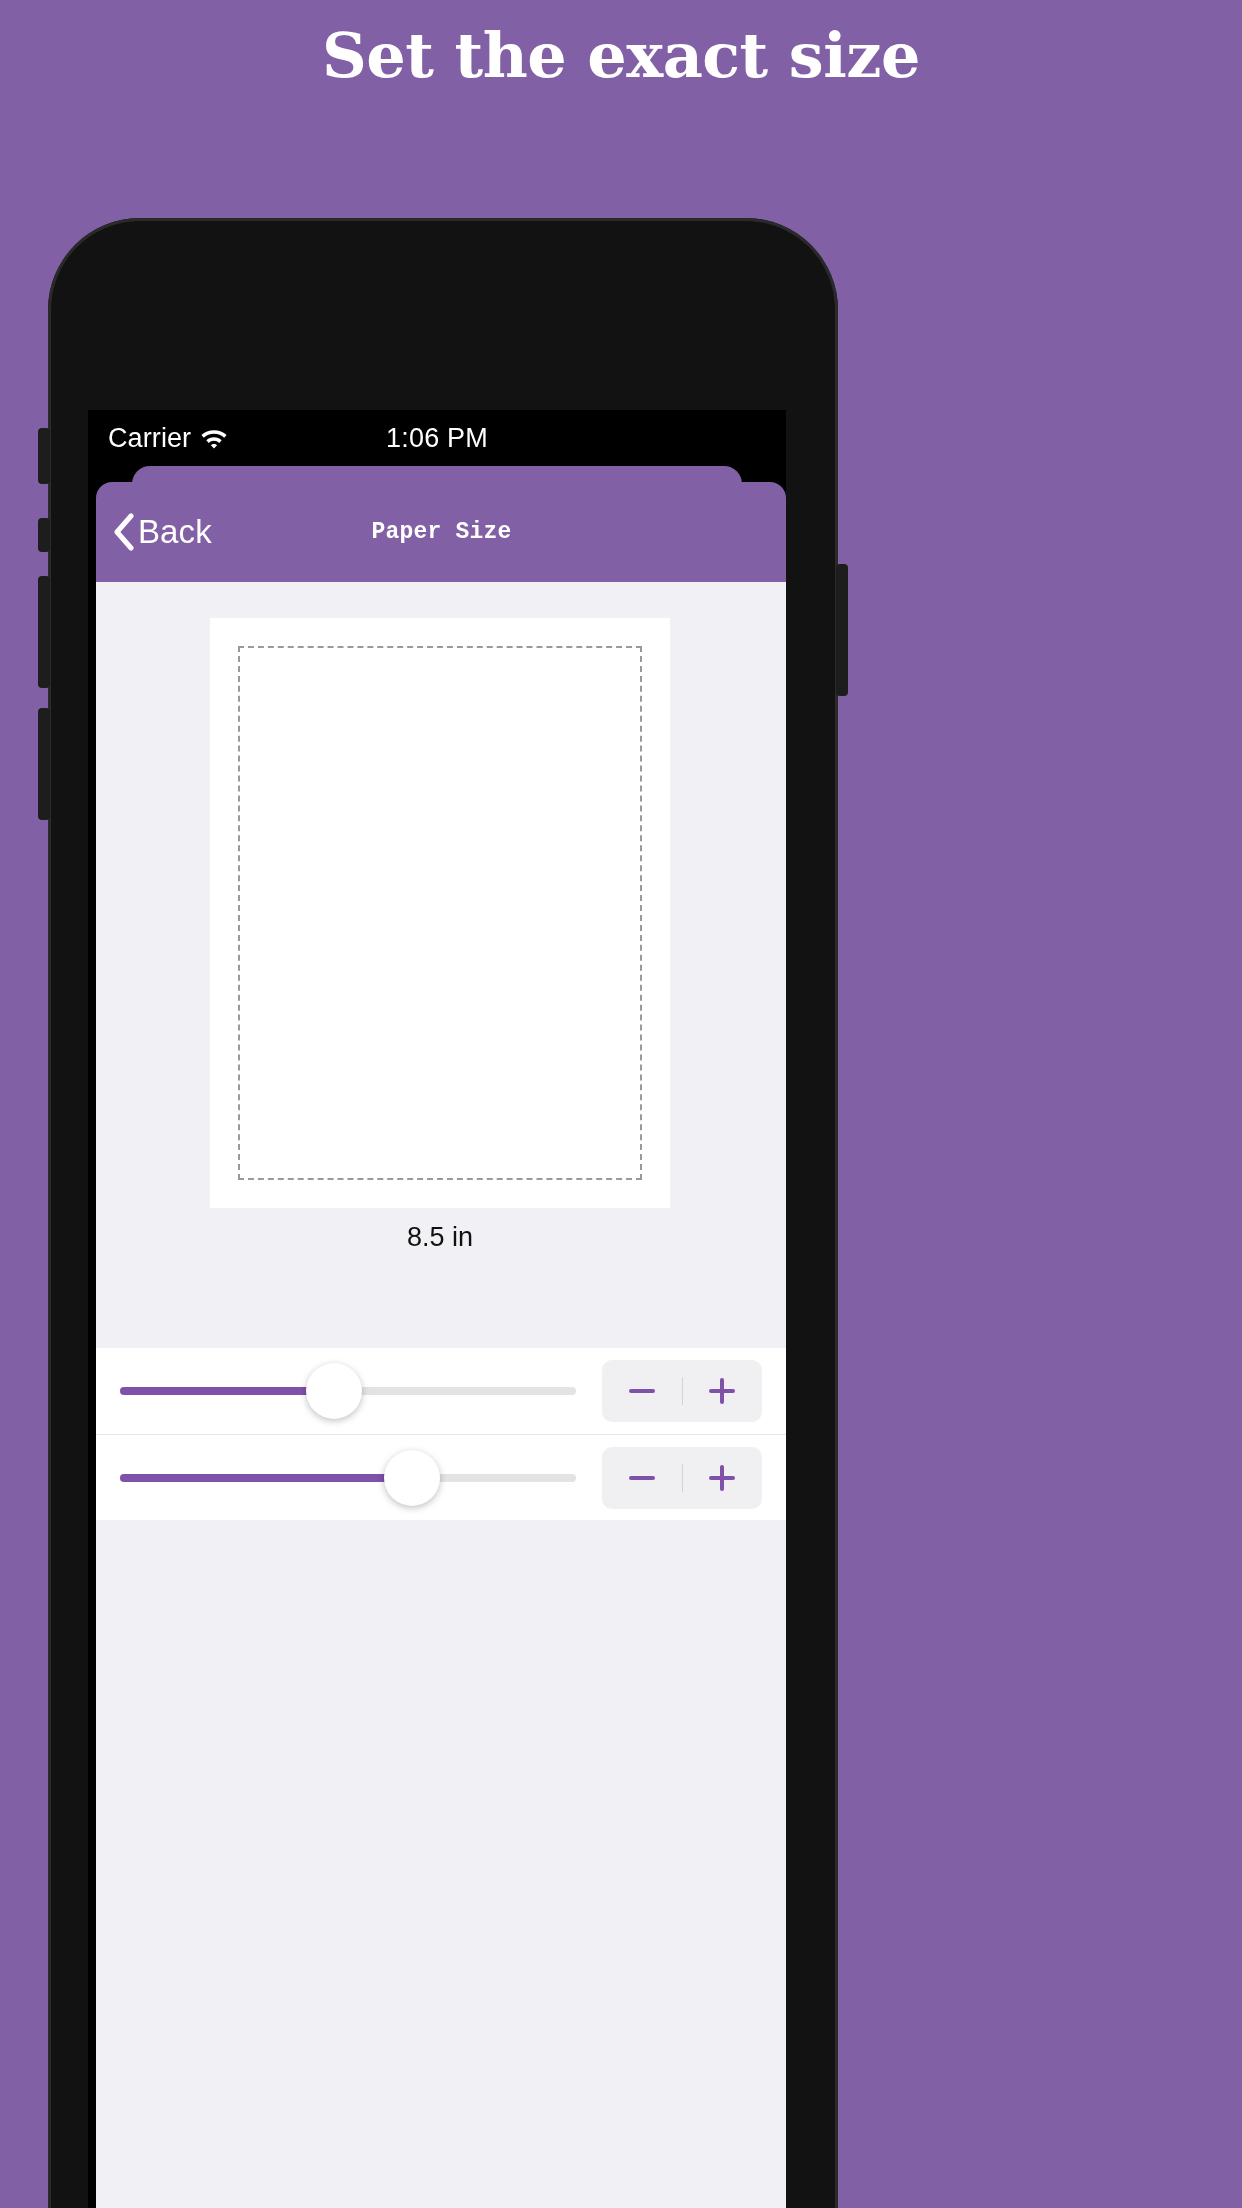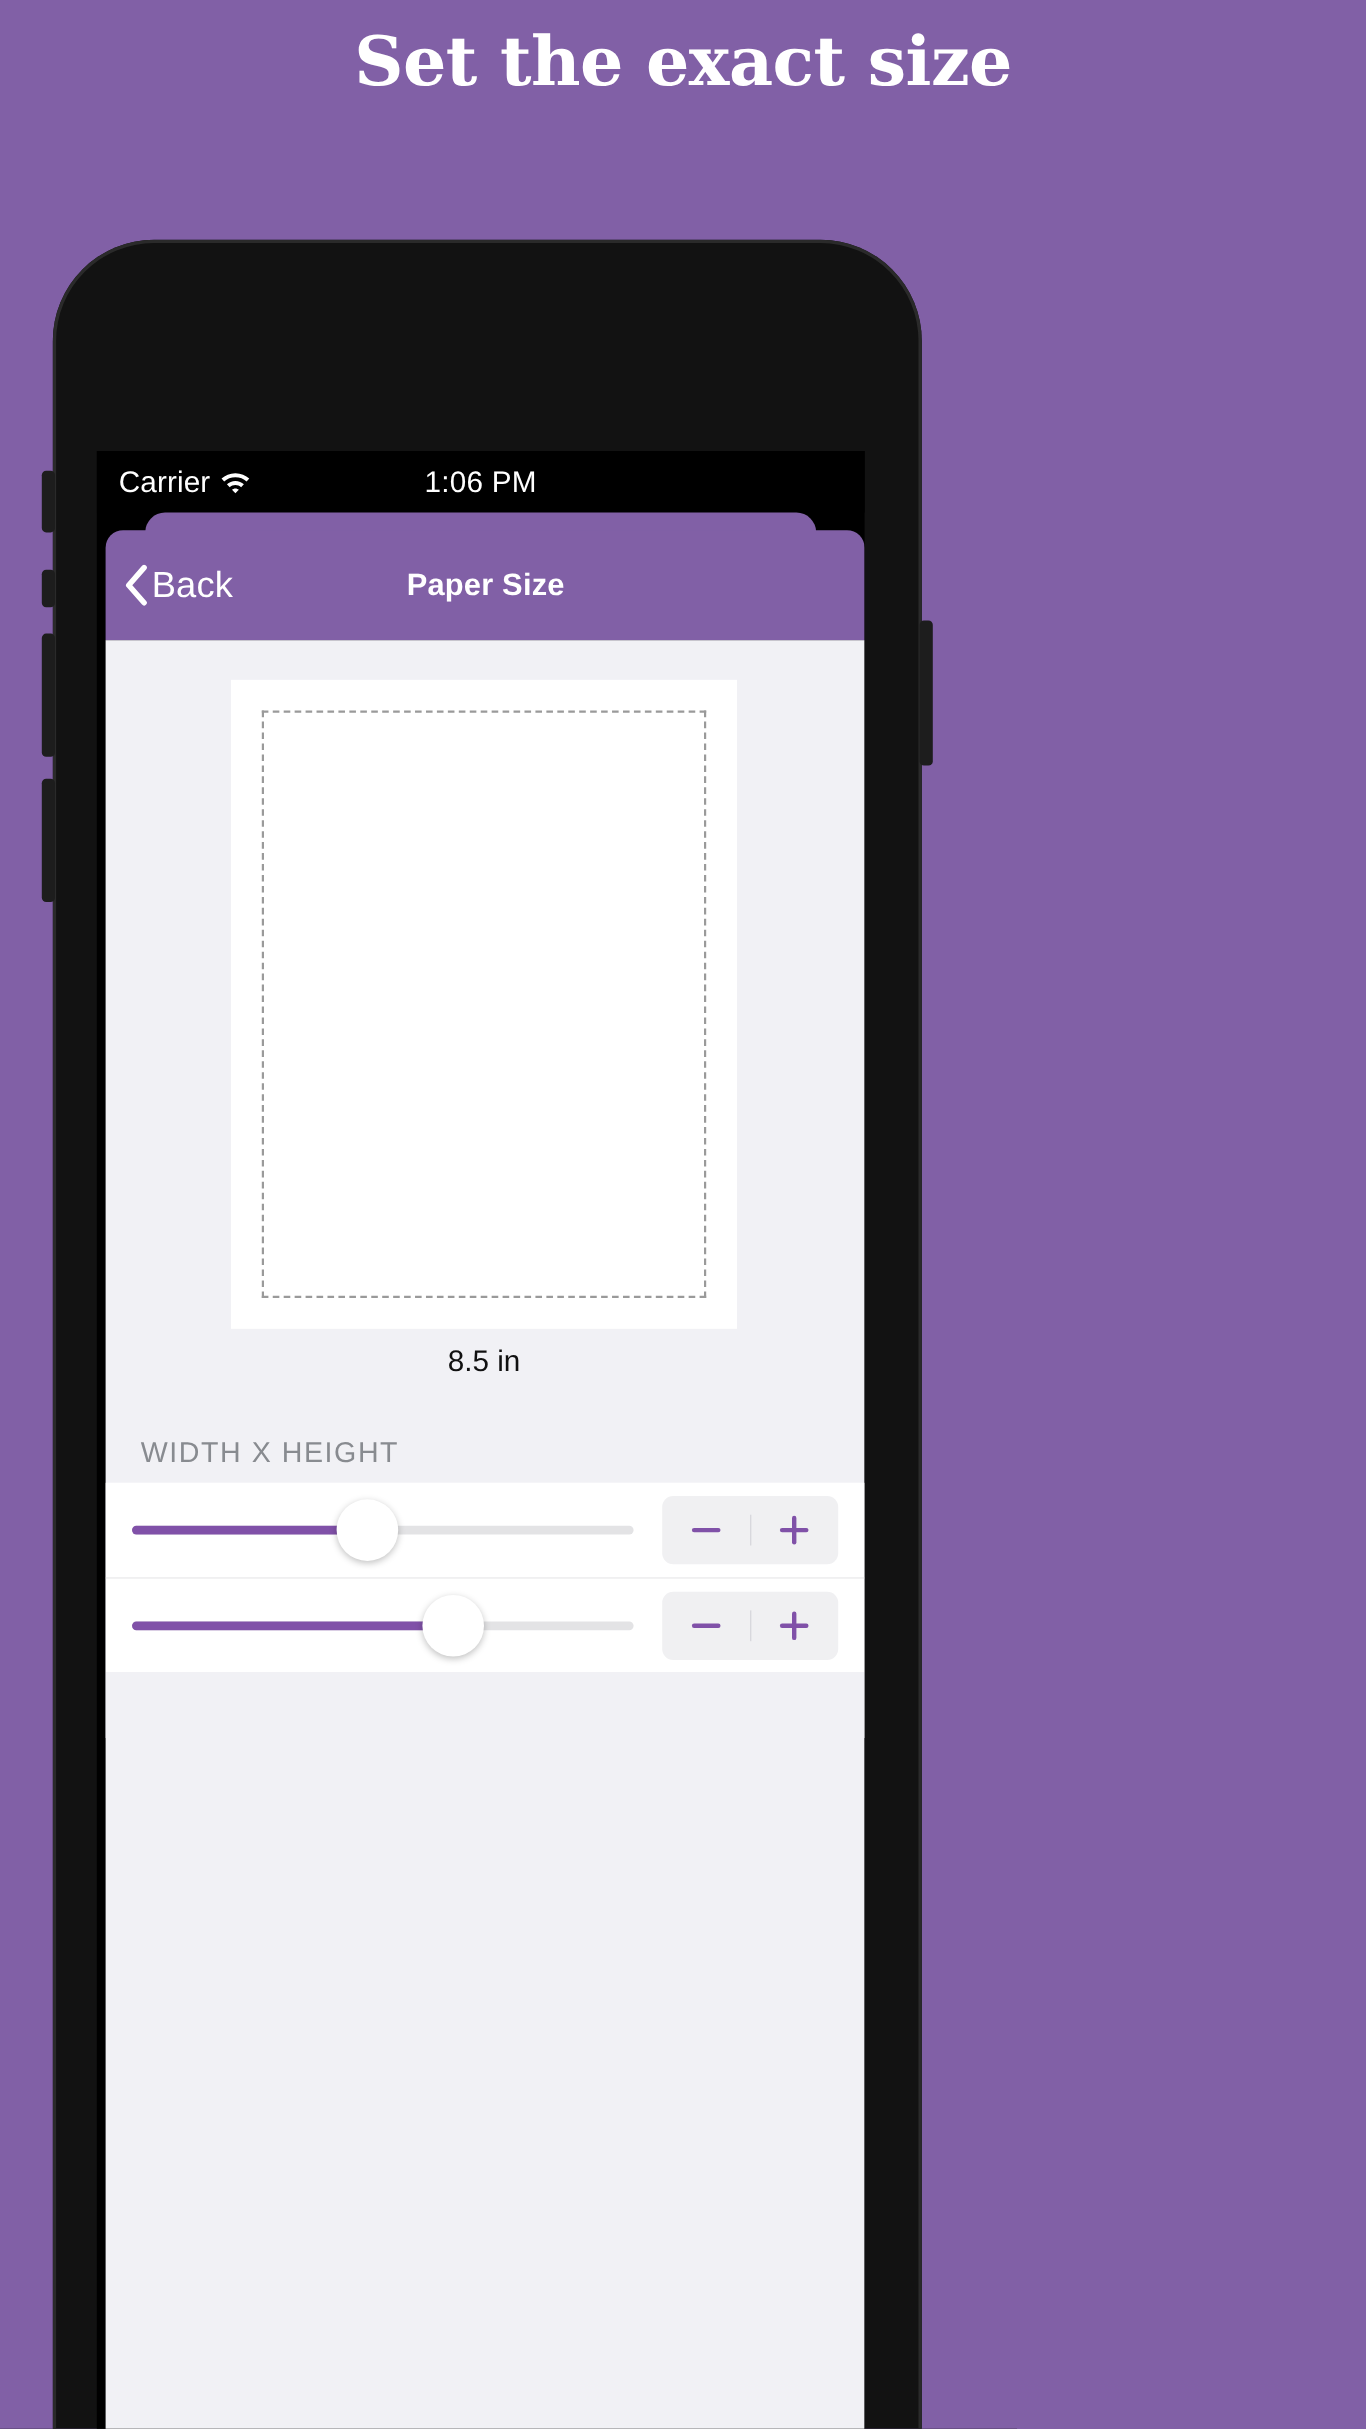--- a/index.html
+++ b/index.html
@@ -79,21 +79,21 @@
   .nav-back{
     position:absolute;left:16px;top:0;height:100px;
     display:flex;align-items:center;gap:4px;cursor:pointer;
   }
   .chev{display:inline-block;width:22px;height:38px;position:relative;}
   .chev svg{display:block;}
   .nav-back-label{font-size:33px;font-weight:400;letter-spacing:0.1px;}
   .nav-title{
     position:absolute;left:0;top:0;width:691px;height:100px;
     display:flex;align-items:center;justify-content:center;
-    font-size:28px;font-weight:700;letter-spacing:0.2px;
+    font-size:23px;font-weight:700;letter-spacing:0.2px;font-family:Liberation Mono, monospace;
   }
 
   
   .content{
     position:absolute;left:8px;top:172px;width:690px;height:1636px;
     background:#f1f1f5;overflow:hidden;
   }
 
   
   .preview-wrap{position:absolute;left:0;top:0;width:690px;height:710px;}
@@ -217,21 +217,20 @@
     <div class="content">
 
       <div class="preview-wrap">
         <div class="paper">
           <div class="paper-margin"></div>
         </div>
         <div class="dim-h">11 in</div>
         <div class="dim-w">8.5 in</div>
       </div>
 
-      <div class="section-head">WIDTH X HEIGHT</div>
 
       <div class="rows">
 
         <div class="row">
           <div class="slider">
             <div class="track"></div>
             <div class="fill" id="fill0" style="width: 47%;"></div>
             <div class="knob" id="knob0" style="left: 47%;"></div>
           </div>
           <div class="stepper">

